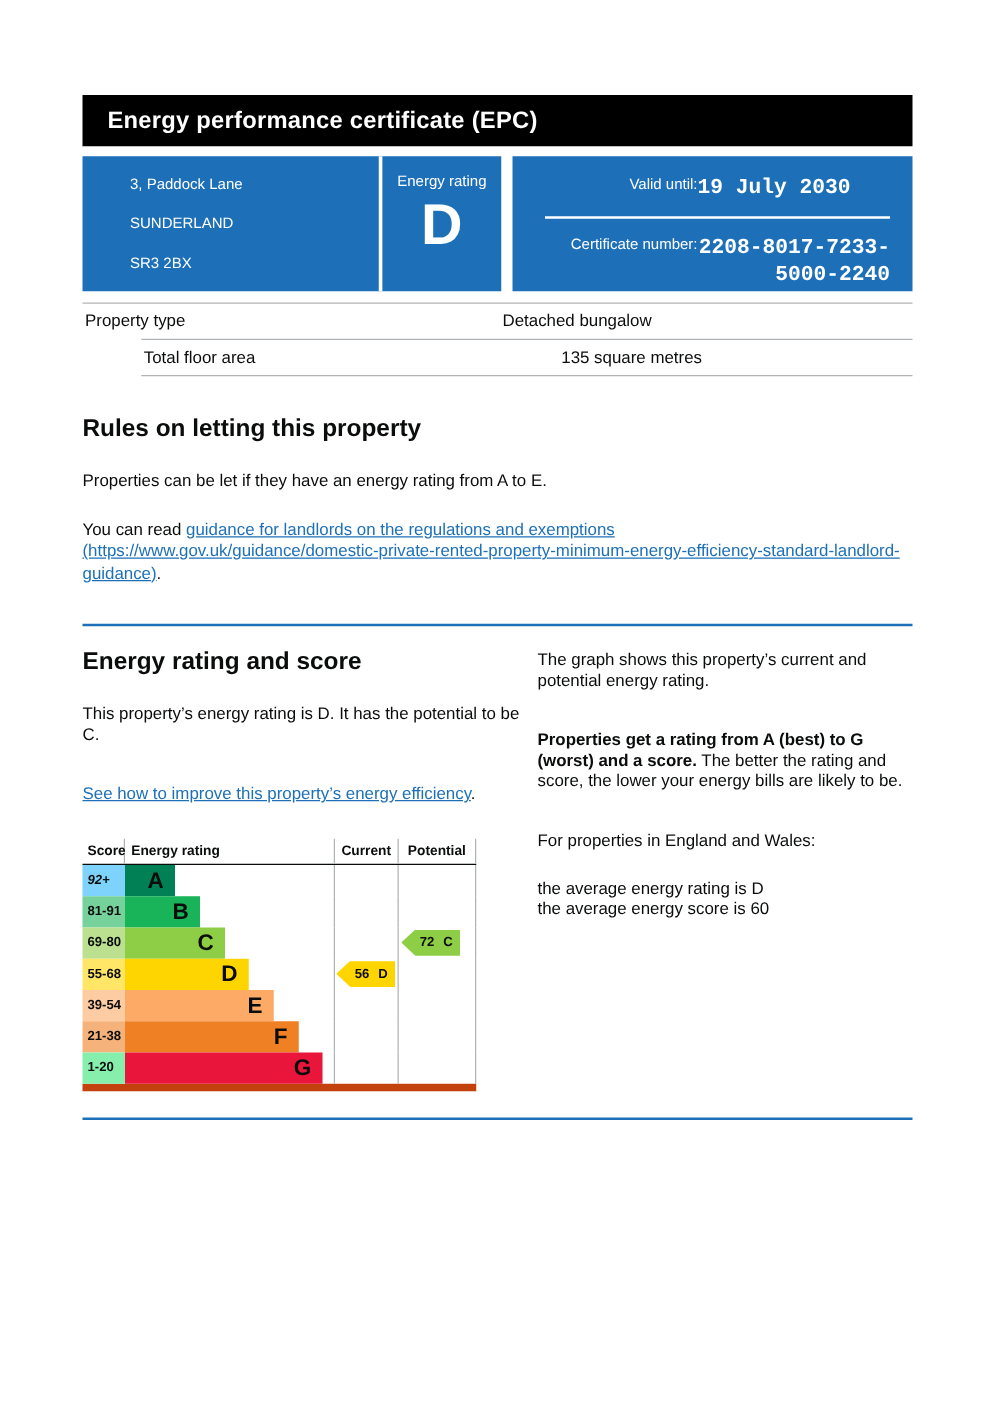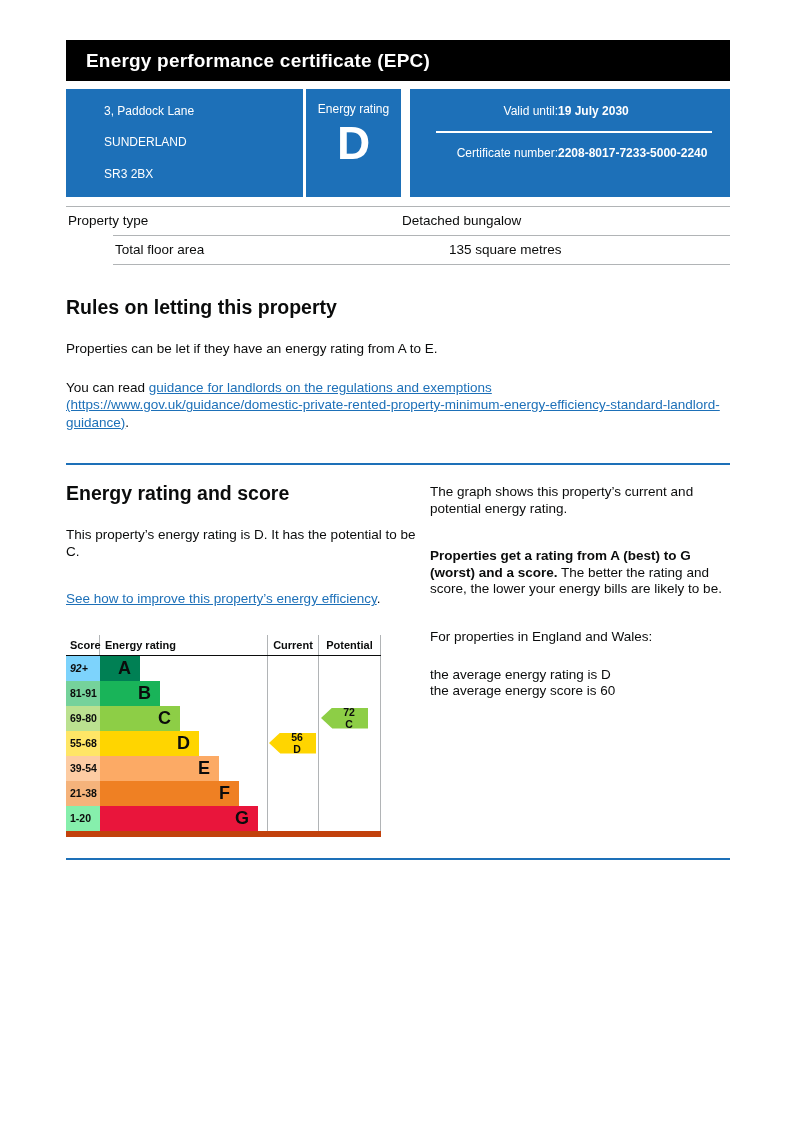--- a/index.html
+++ b/index.html
@@ -2,34 +2,34 @@
 <html><head>
 <meta charset="utf-8">
 <style>
   * { margin:0; padding:0; box-sizing:border-box; }
   html,body { background:#ffffff; }
   body { font-family:"Liberation Sans","DejaVu Sans",sans-serif; color:#0b0c0c; }
   .page { position:relative; width:800px; height:1132px; background:#fff; overflow:hidden; }
   .content { position:absolute; left:66px; top:0; width:664px; }
 
   
-  .doc-title { margin-top:40px; height:41px; background:#000; display:flex; align-items:center; padding-left:20px; }
+  .doc-title { margin-top:76px; height:41px; background:#000; display:flex; align-items:center; padding-left:20px; }
   .doc-title h1 { color:#fff; font-size:19px; font-weight:bold; letter-spacing:.2px; }
 
   
   .summary { margin-top:8px; height:108px; display:flex; }
   .summary .blue { background:#1d70b8; color:#fff; }
   .addr { width:240px; display:flex; flex-direction:column; justify-content:center; padding-left:38px; font-size:12px; line-height:1.28; border-right:3px solid #fff;gap:16px; }
   .rating-box { width:95px; text-align:center; padding-top:13px; }
   .rating-box .rating-label { font-size:12px; }
   .rating-box .rating-letter { font-size:46px; font-weight:bold; line-height:1.1; margin-top:2px; }
   .validity { flex:1; margin-left:9px; padding:15px 18px 10px 26px; }
   .vrow { display:flex; font-size:12px;text-align:right; }
   .vlabel { width:122px; flex:0 0 122px; line-height:1.3; }
-  .vvalue { font-weight:bold; font-size:12px; line-height:1.3; }
+  .vvalue { font-weight:bold; font-size:17px; line-height:1.3;font-family:Liberation Mono, monospace; }
   .vdivider { border-bottom:2px solid #fff; margin:11px 0 13px 0; }
 
   
   .prop-table { margin-top:9px; }
   .trow { display:flex; border-top:1px solid #b1b4b6; padding:6px 0 7px 2px; font-size:13.5px; }
   .trow:last-child { border-bottom:1px solid #b1b4b6;margin-left:47px; }
   .trow .tlabel { flex:0 0 334px; }
 
   
   h2.section-heading { margin-top:31px; font-size:19.5px; font-weight:bold; }
@@ -60,21 +60,21 @@
   .hc.h-rating { width:167px; padding-left:5px; }
   .hc.h-current { width:51px; justify-content:center; border-left:1px solid #b1b4b6; }
   .hc.h-potential { width:63px; justify-content:center; border-left:1px solid #b1b4b6; border-right:1px solid #b1b4b6; }
   .band-row { display:flex; height:25px; }
   .band-row .score-cell { width:34px; display:flex; align-items:center; padding-left:4px; font-weight:bold; font-size:10.5px; }
   .band-row .rating-cell { width:167px; }
   .band-row .bar { height:25px; display:flex; align-items:center; justify-content:flex-end; padding-right:9px; }
   .band-row .bar .letter { font-weight:bold; font-size:18px; line-height:1; }
   .band-row .cur-cell { width:51px; border-left:1px solid #b1b4b6; }
   .band-row .pot-cell { width:63px; border-left:1px solid #b1b4b6; border-right:1px solid #b1b4b6; }
-  .arrow { position:absolute; height:21px; width:47px; display:flex; align-items:center; justify-content:center; padding-left:9px; font-weight:bold; font-size:10.5px; clip-path:polygon(0 50%, 24% 0, 100% 0, 100% 100%, 24% 100%);flex-direction:column; }
+  .arrow { position:absolute; height:21px; width:47px; display:flex; align-items:center; justify-content:center; padding-left:9px; font-weight:bold; font-size:10.5px; clip-path:polygon(0 50%, 24% 0, 100% 0, 100% 100%, 24% 100%); }
   .arrow .sp { display:inline-block; width:7px; }
   .arrow.current { left:203px; top:98px; }
   .arrow.potential { left:255px; top:73px; }
 </style>
 </head>
 <body>
 
 <div class="page">
   <div class="content">
 

